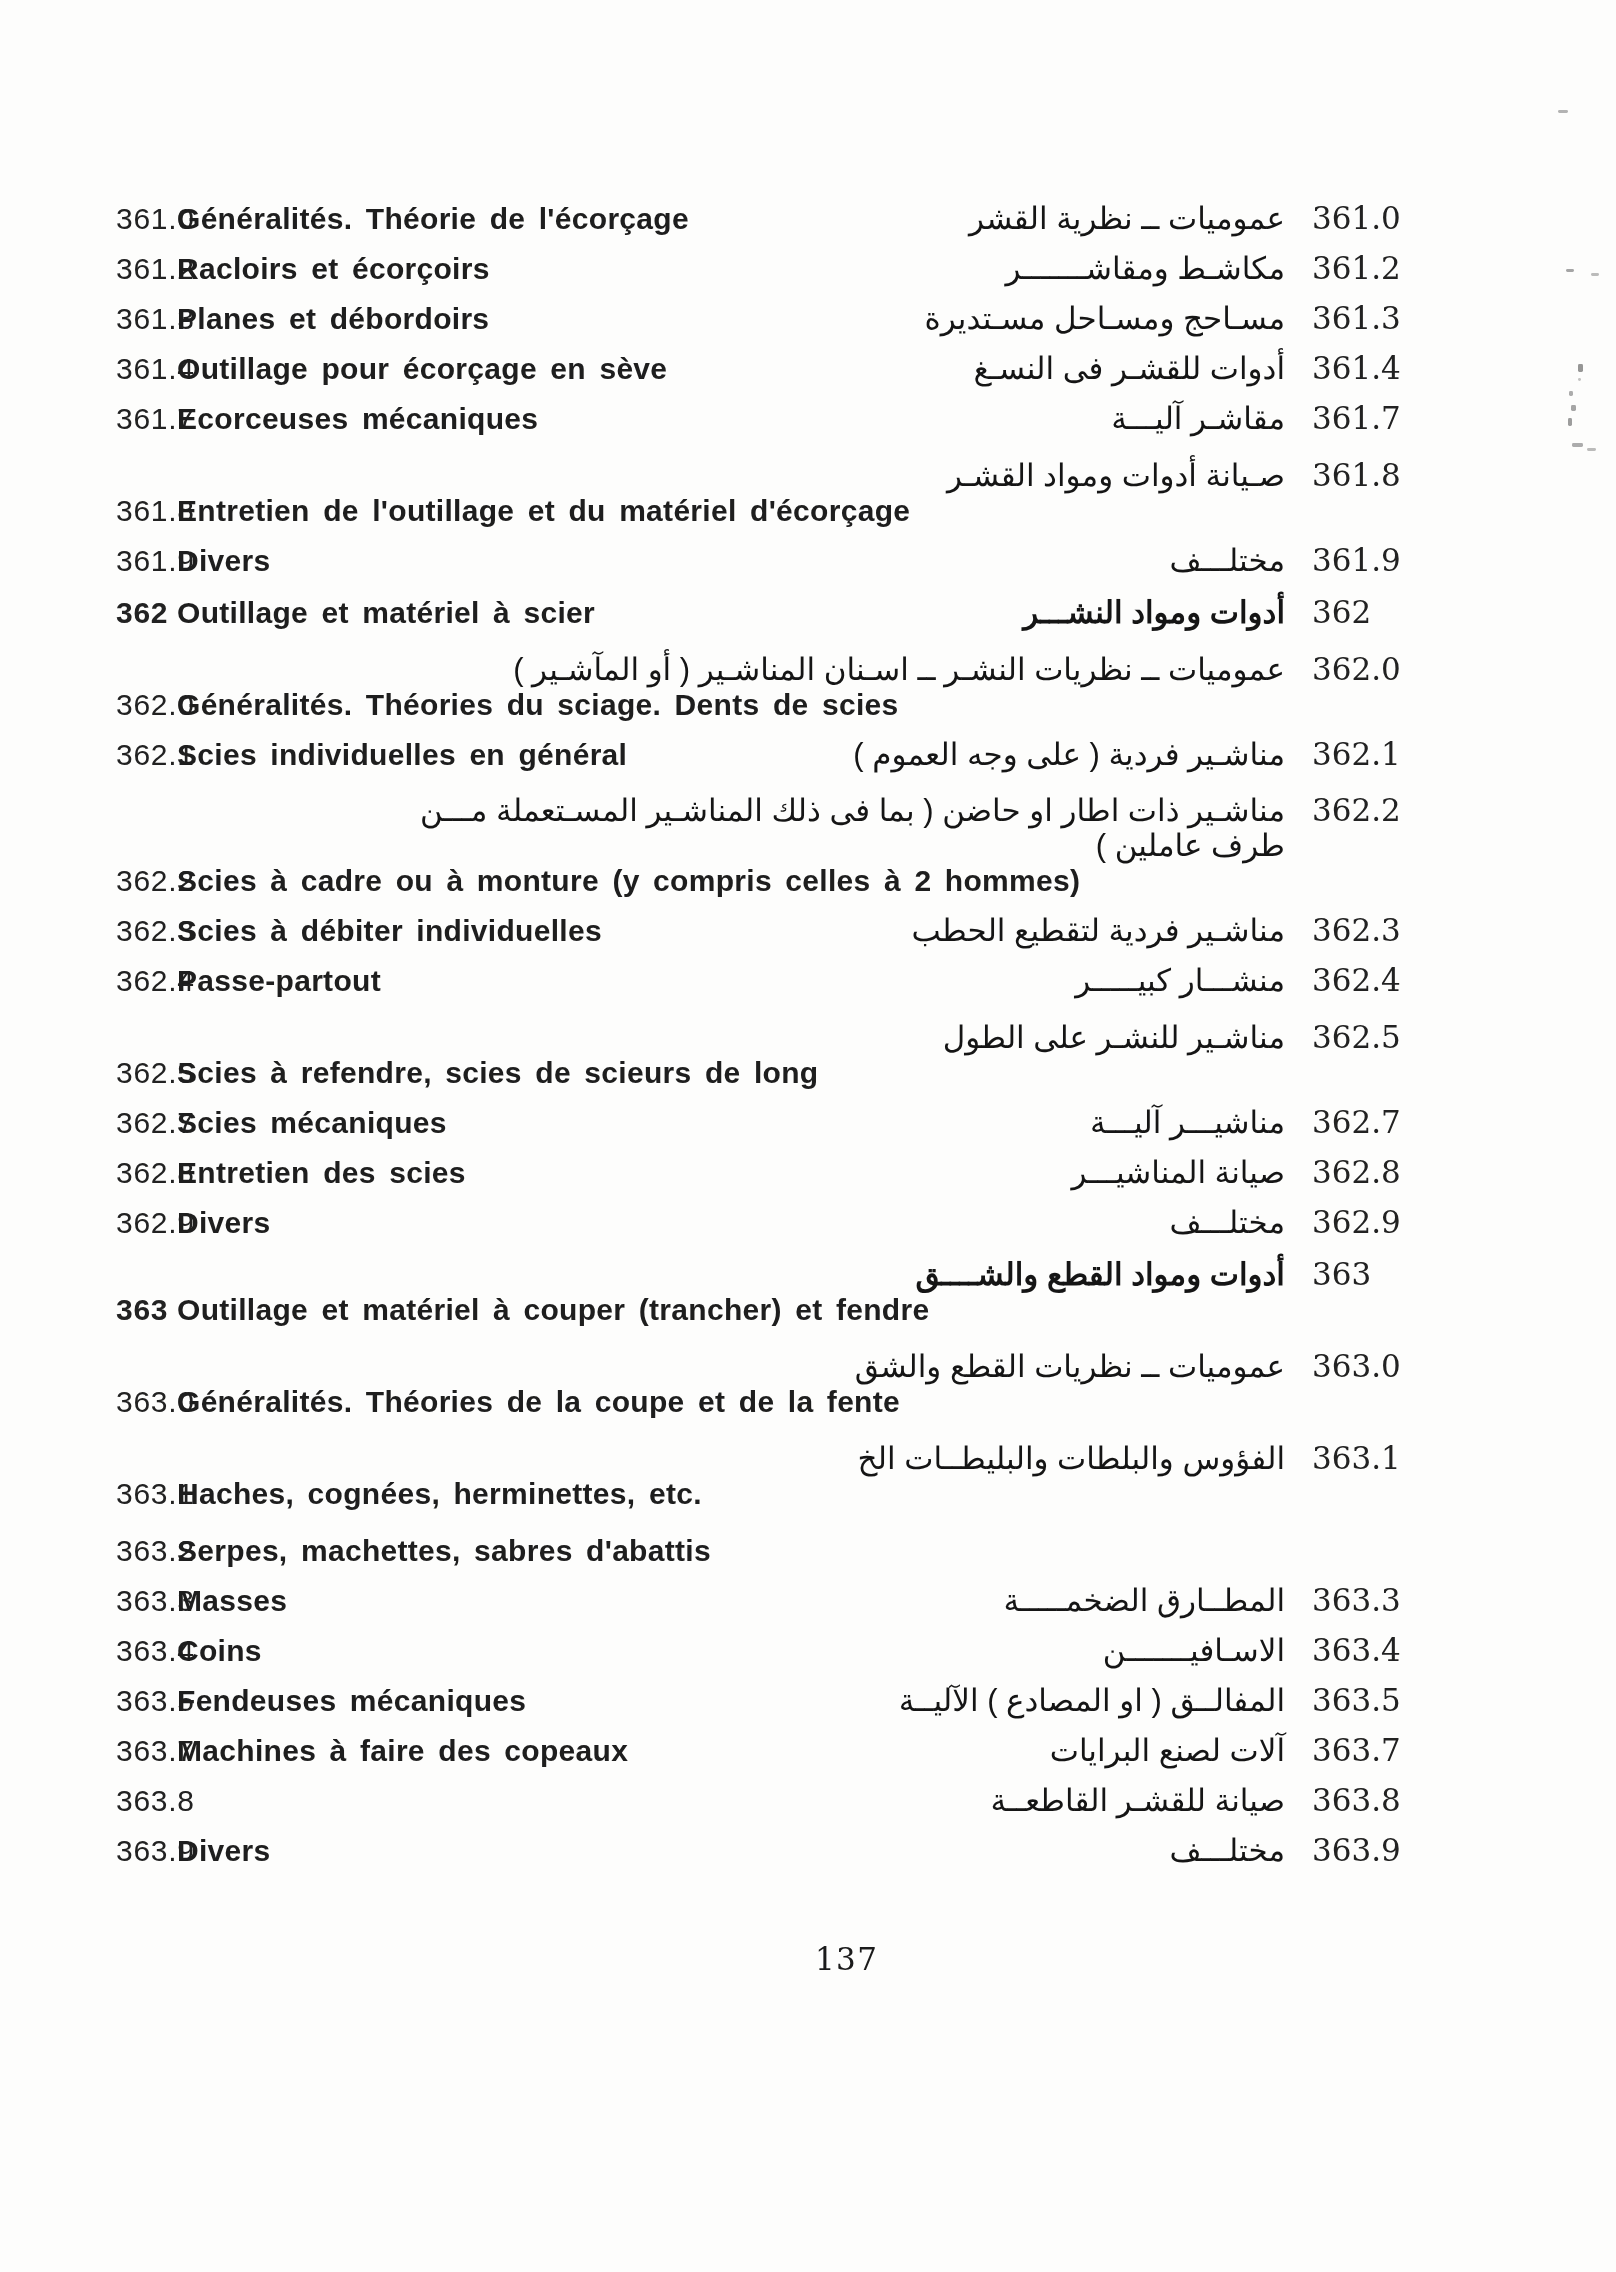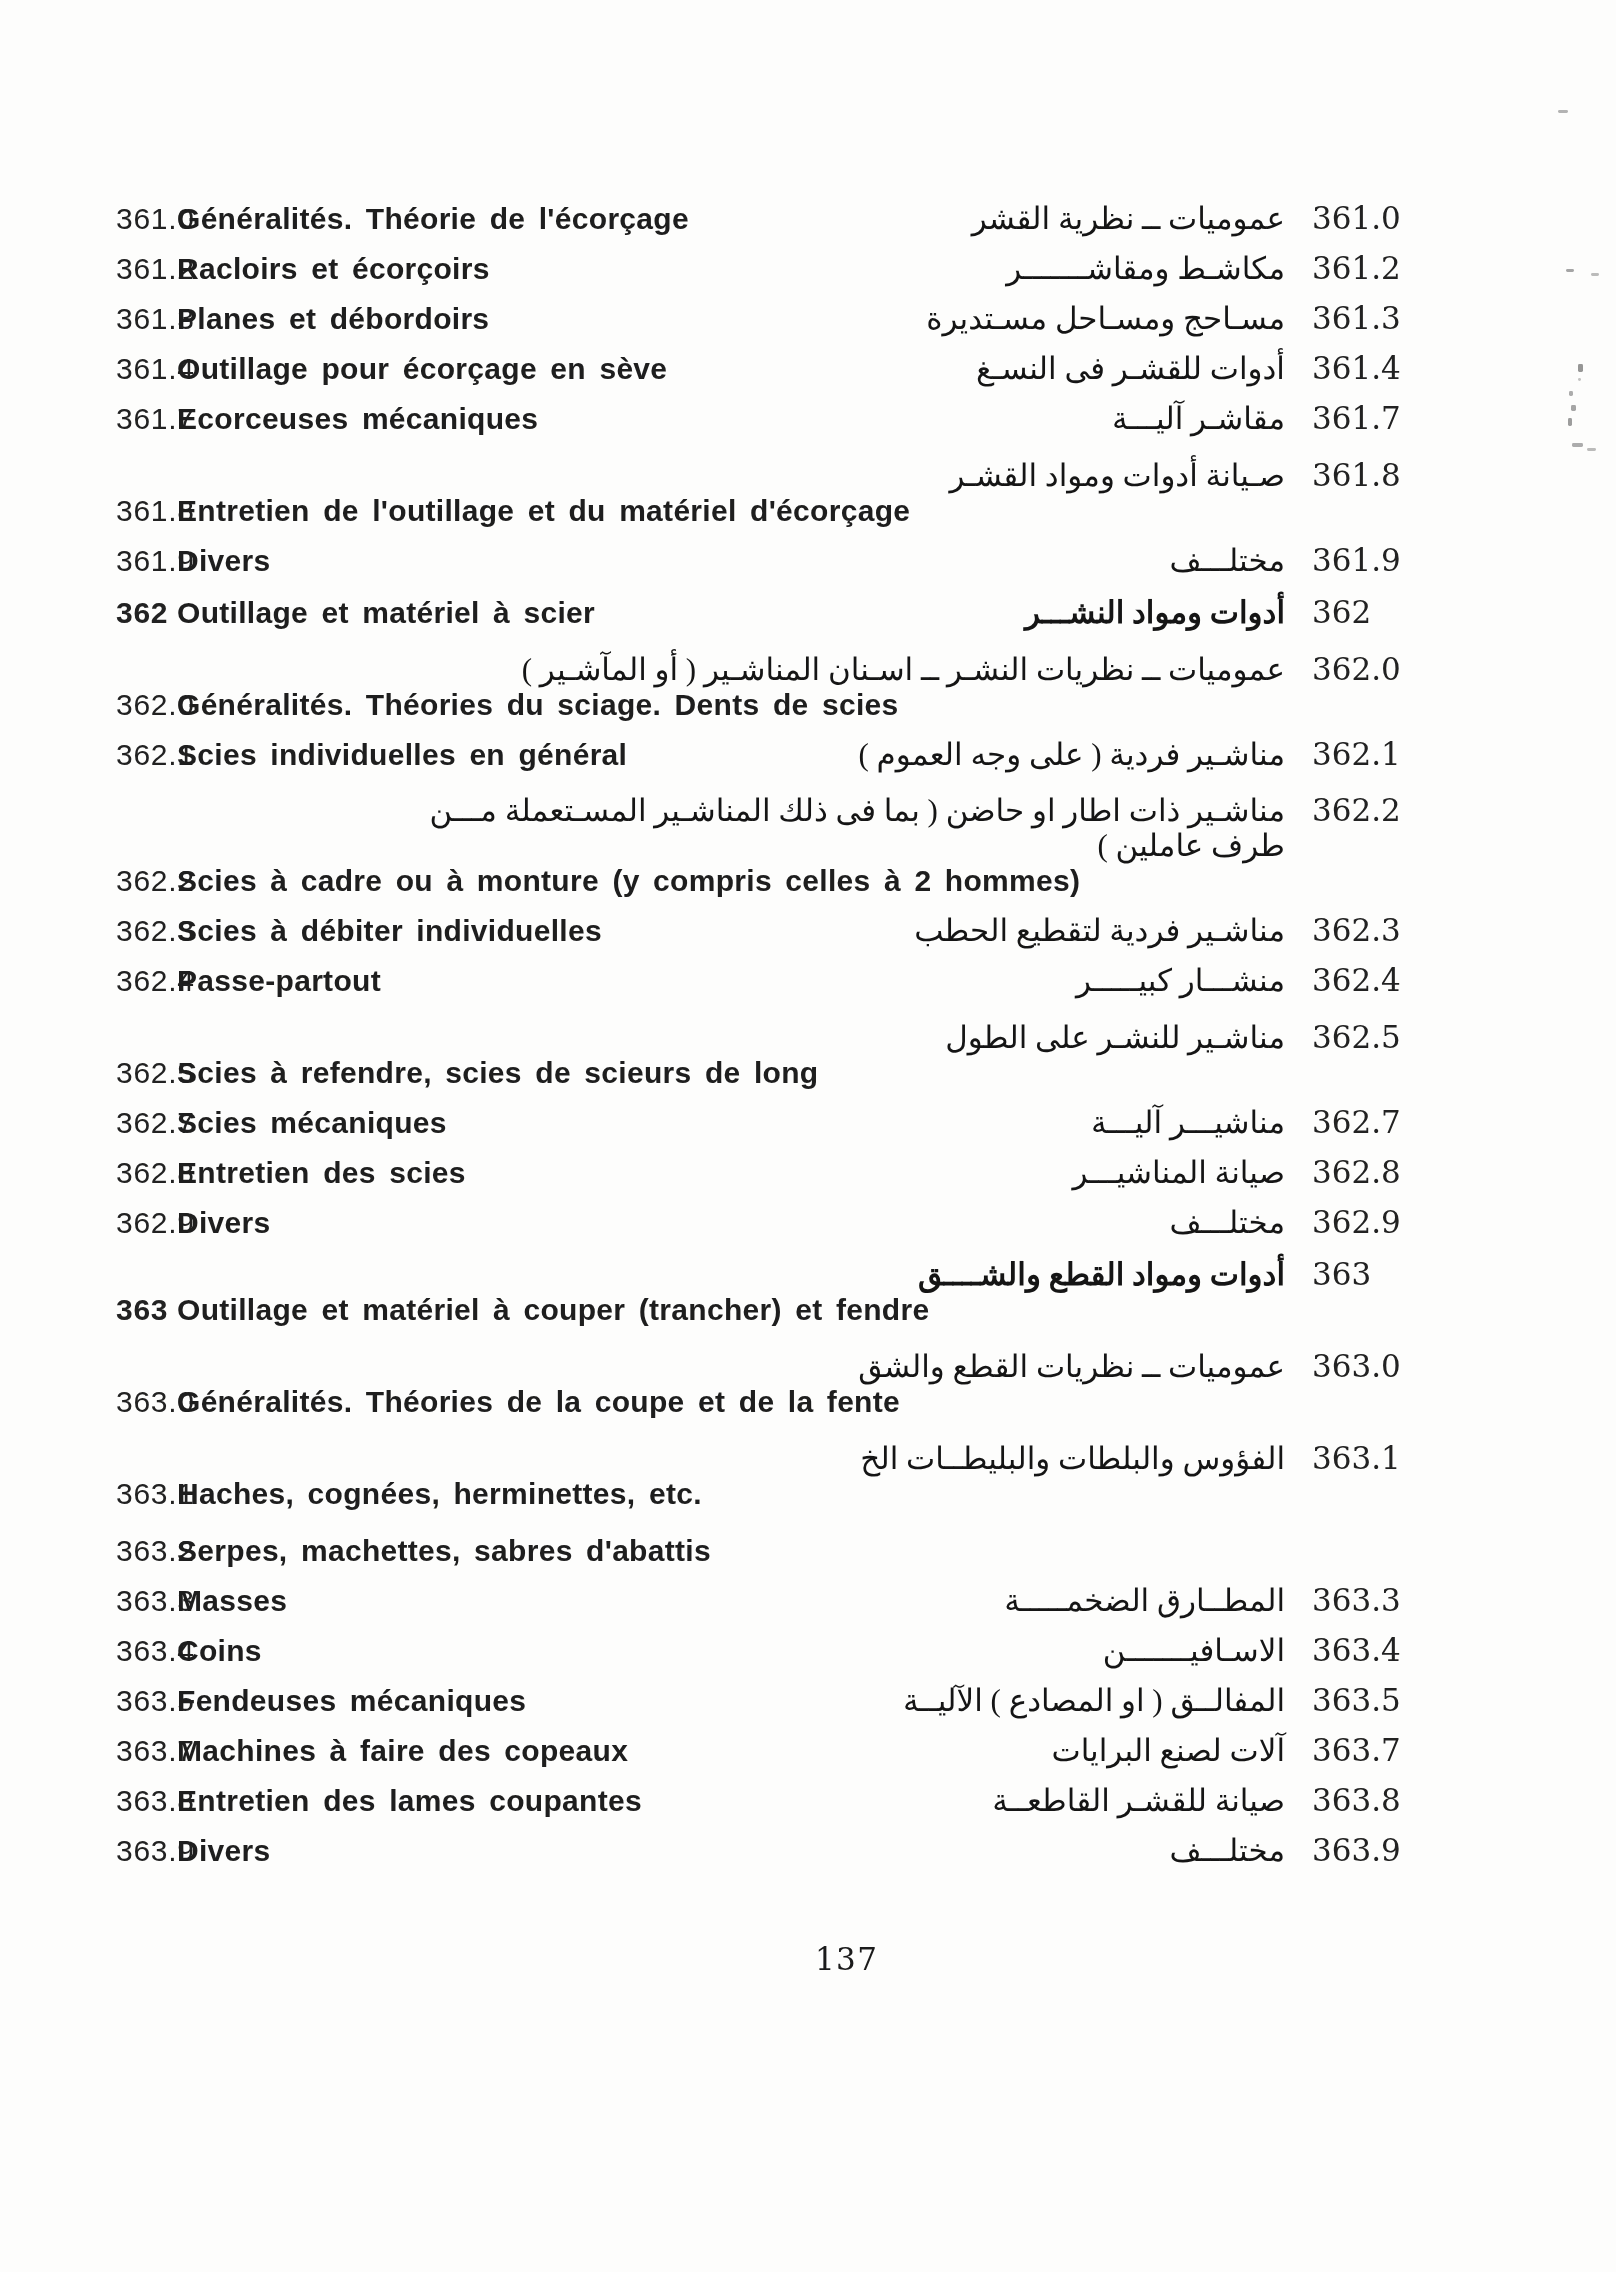--- a/index.html
+++ b/index.html
@@ -47,21 +47,21 @@
     letter-spacing: 0.3px;
     word-spacing: 4.8px;
     white-space: nowrap;
     color: #1e1e1e;
     font-weight: bold;
   }
   .ar {
     margin-left: auto;
     text-align: right;
     direction: rtl;
-    font-family: Liberation Serif, serif;
+    font-family: Liberation Sans, sans-serif;
     font-size: 31px;
     color: #151515;
     white-space: nowrap;
   }
   .code-ar {
     flex: none;
     width: 80px;
     margin-left: 27px;
     font-family: "DejaVu Serif", serif;
     font-size: 31px;
@@ -274,21 +274,20 @@
     <span class="code code-ar">363.5</span>
   </div>
       <div class="row inline">
     <span class="code code-fr">363.7</span>
     <span class="fr">Machines à faire des copeaux</span>
     <span class="ar">آلات لصنع البرايات</span>
     <span class="code code-ar">363.7</span>
   </div>
       <div class="row inline">
     <span class="code code-fr">363.8</span>
-    <span class="fr">Entretien des lames coupantes</span>
     <span class="ar">صيانة للقشـر القاطعــة</span>
     <span class="code code-ar">363.8</span>
   </div>
       <div class="row inline">
     <span class="code code-fr">363.9</span>
     <span class="fr">Divers</span>
     <span class="ar">مختلـــف</span>
     <span class="code code-ar">363.9</span>
   </div>
     </div>

